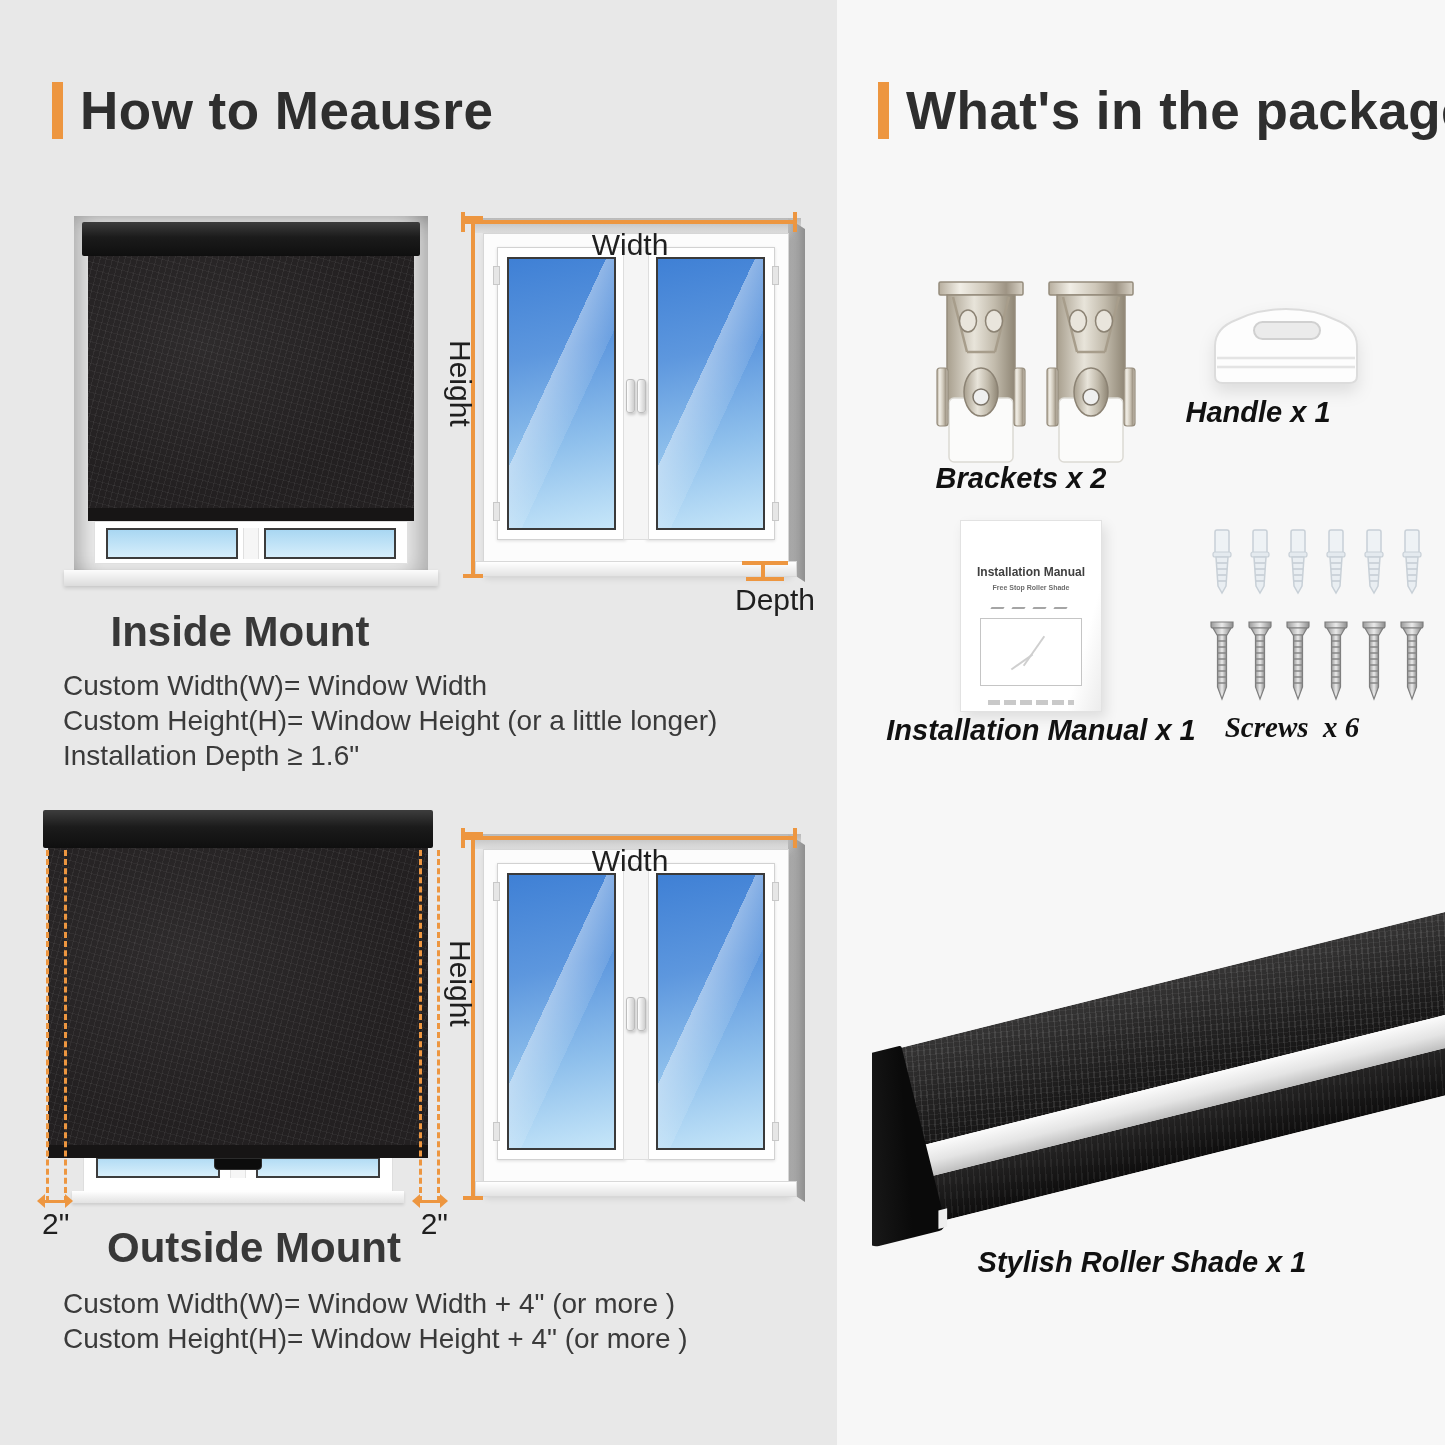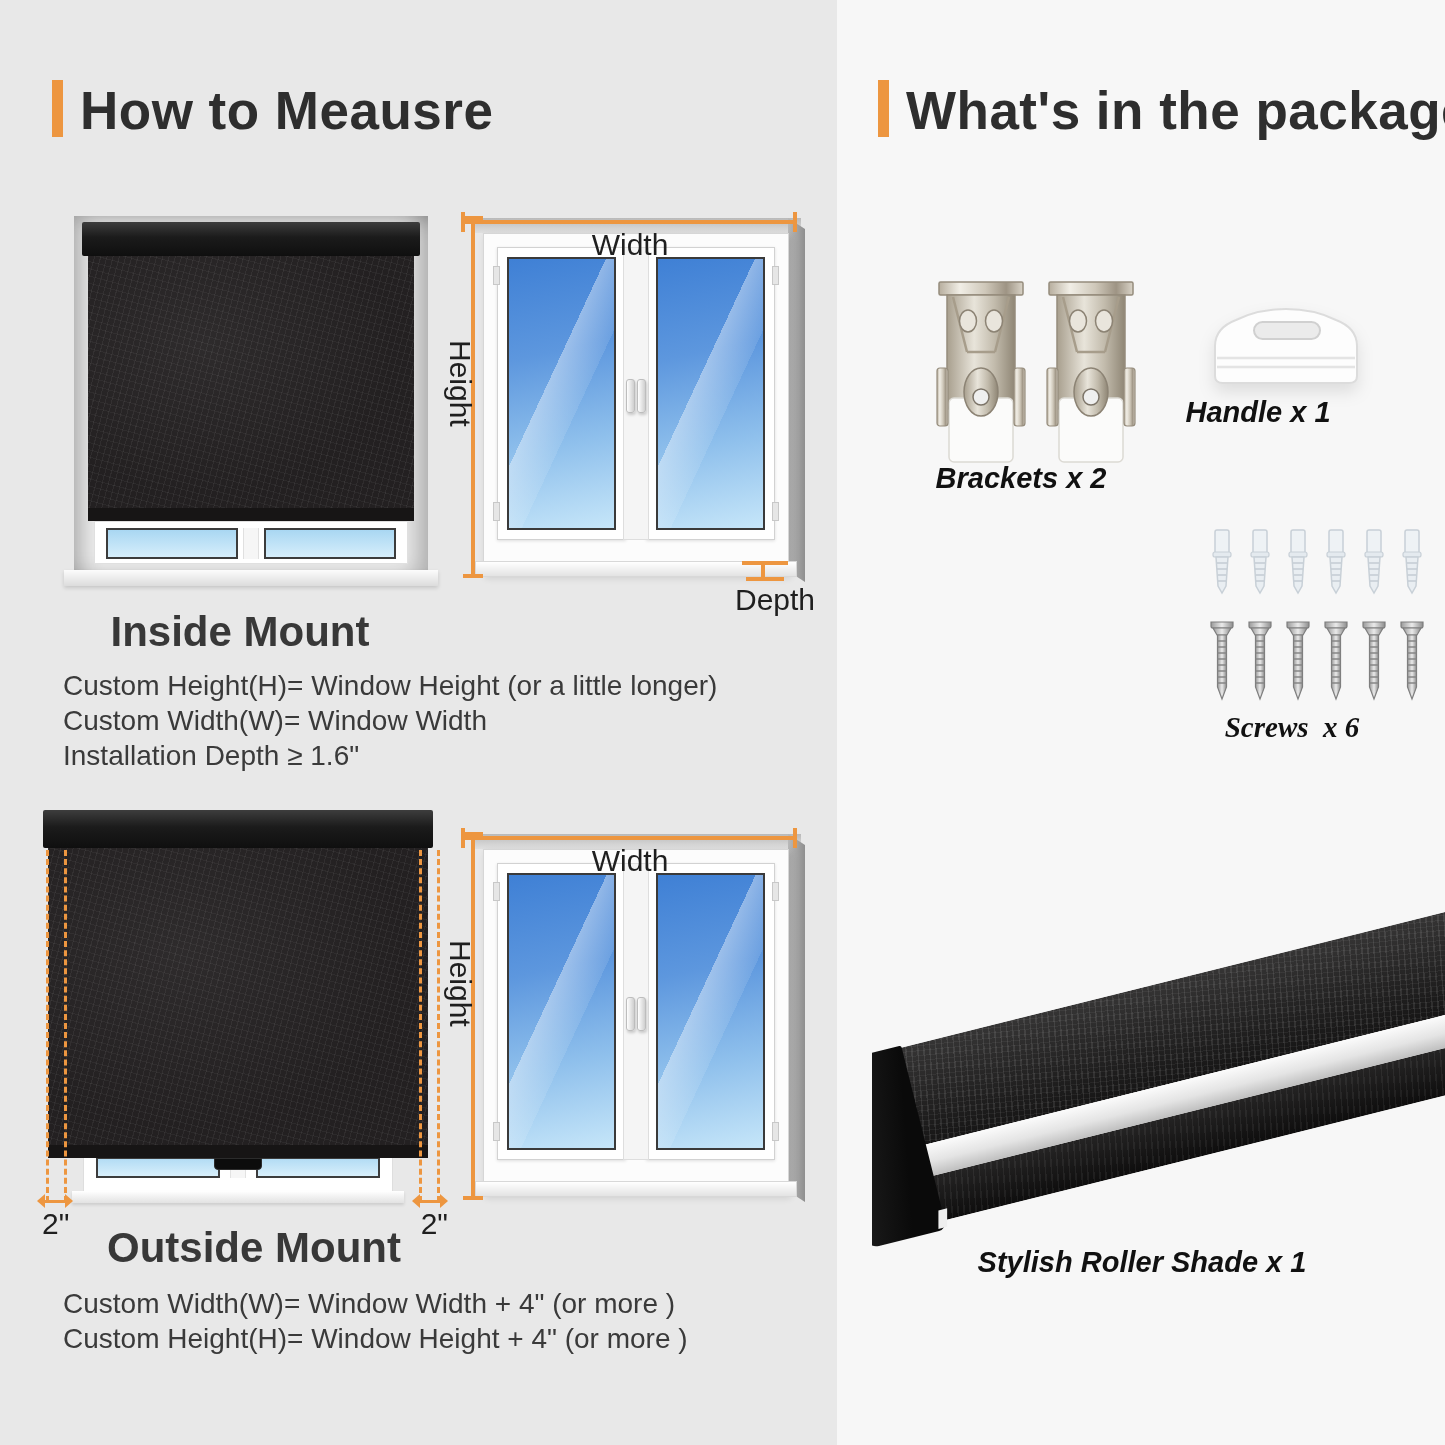--- a/index.html
+++ b/index.html
@@ -13,21 +13,21 @@
   #canvas{
     position:relative;width:1445px;height:1445px;overflow:hidden;
     background:var(--right-bg);
     font-family:"Liberation Sans", sans-serif;
     color:var(--body-ink);
   }
   .abs{position:absolute;}
   #left-bg{left:0;top:0;width:837px;height:1445px;background:var(--left-bg);}
 
   
-  .sec-title{display:flex;}
+  .sec-title{display:flex;align-items:center;}
   .sec-title .bar{width:11px;height:57px;background:var(--accent);margin-right:17px;}
   .sec-title .txt{font-size:53px;font-weight:bold;color:var(--title-ink);letter-spacing:.5px;white-space:nowrap;}
   #title-left{left:52px;top:80px;}
   #title-right{left:878px;top:80px;}
 
   
   .mount-heading{font-size:42px;font-weight:bold;color:#383838;text-align:center;}
   #heading-inside{left:52px;top:608px;width:376px;}
   #heading-outside{left:58px;top:1224px;width:392px;}
   .spec-list{font-size:28px;line-height:35px;color:var(--body-ink);}
@@ -241,22 +241,22 @@
     <div class="depth-mark">
       <i class="t"></i>
         <i class="s"></i>
         <i class="b"></i>
     </div>
     <div class="mlabel depth-label">Depth</div>
   </div>
 
   <div id="heading-inside" class="abs mount-heading">Inside Mount</div>
   <div id="list-inside" class="abs spec-list">
+    <div>Custom Width(W)= Window Width</div>
     <div>Custom Height(H)= Window Height (or a little longer)</div>
-    <div>Custom Width(W)= Window Width</div>
     <div>Installation Depth ≥ 1.6"</div>
   </div>
 
   <div id="fig-outside-shade" class="abs">
     <div class="ow-window">
       <div class="ow-glass l"></div>
       <div class="ow-glass r"></div>
       <div class="ow-mull"></div>
       <div class="ow-sill"></div>
     </div>
@@ -345,20 +345,36 @@
 
   <div id="pkg-handle" class="abs">
     <svg width="172" height="96" viewBox="0 0 172 96">
       <path d="M15,80 L15,50 Q15,32 36,24 Q58,13 86,13 Q114,13 136,24 Q157,32 157,50 L157,80 Q157,87 149,87 L23,87 Q15,87 15,80 Z" fill="#fdfdfd" stroke="#dcdcdc" stroke-width="2"></path>
       <rect x="54" y="26" width="66" height="17" rx="8.5" fill="#ebebeb" stroke="#d0d0d0" stroke-width="2"></rect>
       <path d="M17,62 H155 M17,71 H155" stroke="#e4e4e4" stroke-width="2.5" fill="none"></path>
     </svg>
   </div>
   <div id="lbl-handle" class="pkg-label">Handle x 1</div>
 
+  <div id="pkg-manual" class="abs">
+    <div class="m-title">Installation Manual</div>
+    <div class="m-sub">Free Stop Roller Shade</div>
+    <div class="m-icons">
+        <i></i>
+        <i></i>
+        <i></i>
+        <i></i>
+      </div>
+    <div class="m-diagram">
+      <i class="l1"></i>
+        <i class="l2"></i>
+    </div>
+    <div class="m-foot"></div>
+  </div>
+  <div id="lbl-manual" class="pkg-label">Installation Manual x 1</div>
 
   <div id="pkg-screws" class="abs">
     <svg width="232" height="180" viewBox="0 0 232 180">
       <defs>
         <linearGradient id="sg" x1="0" y1="0" x2="1" y2="0">
           <stop offset="0" stop-color="#9a9a9a"></stop>
             <stop offset=".5" stop-color="#eaeaea"></stop>
             <stop offset="1" stop-color="#8d8d8d"></stop>
         </linearGradient>
         <g id="anc">

